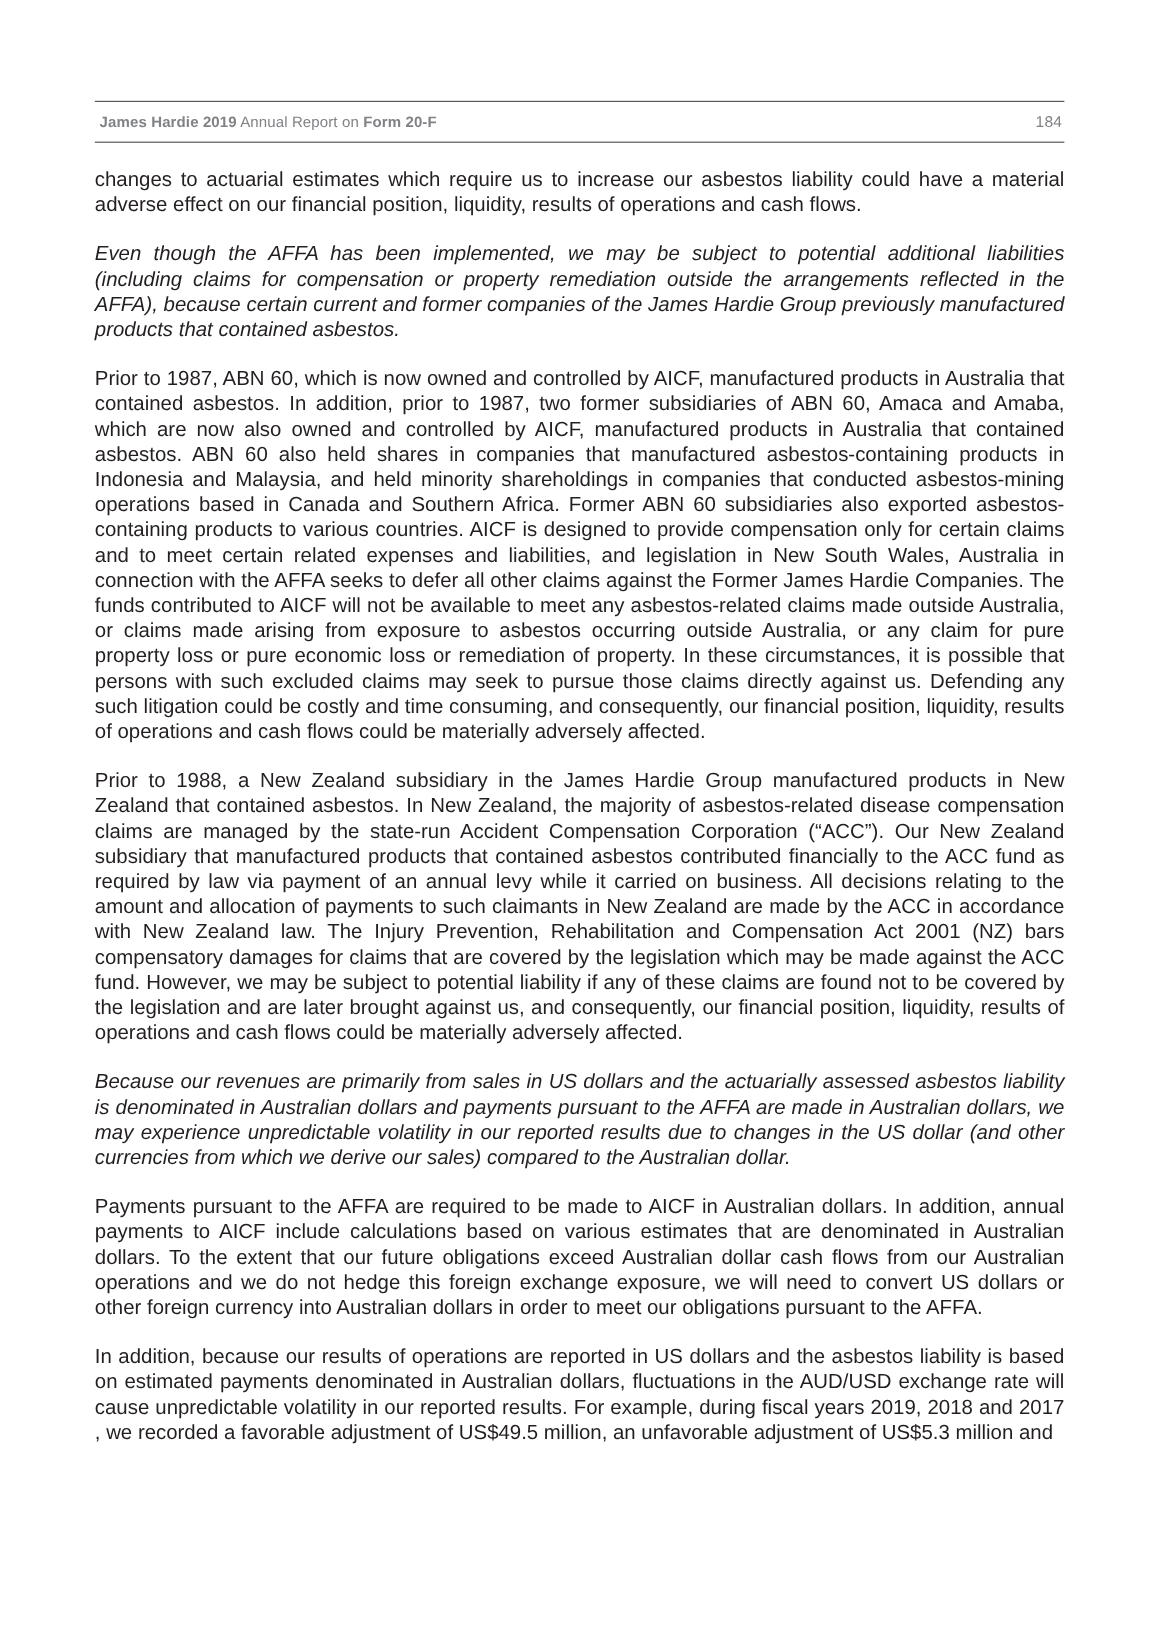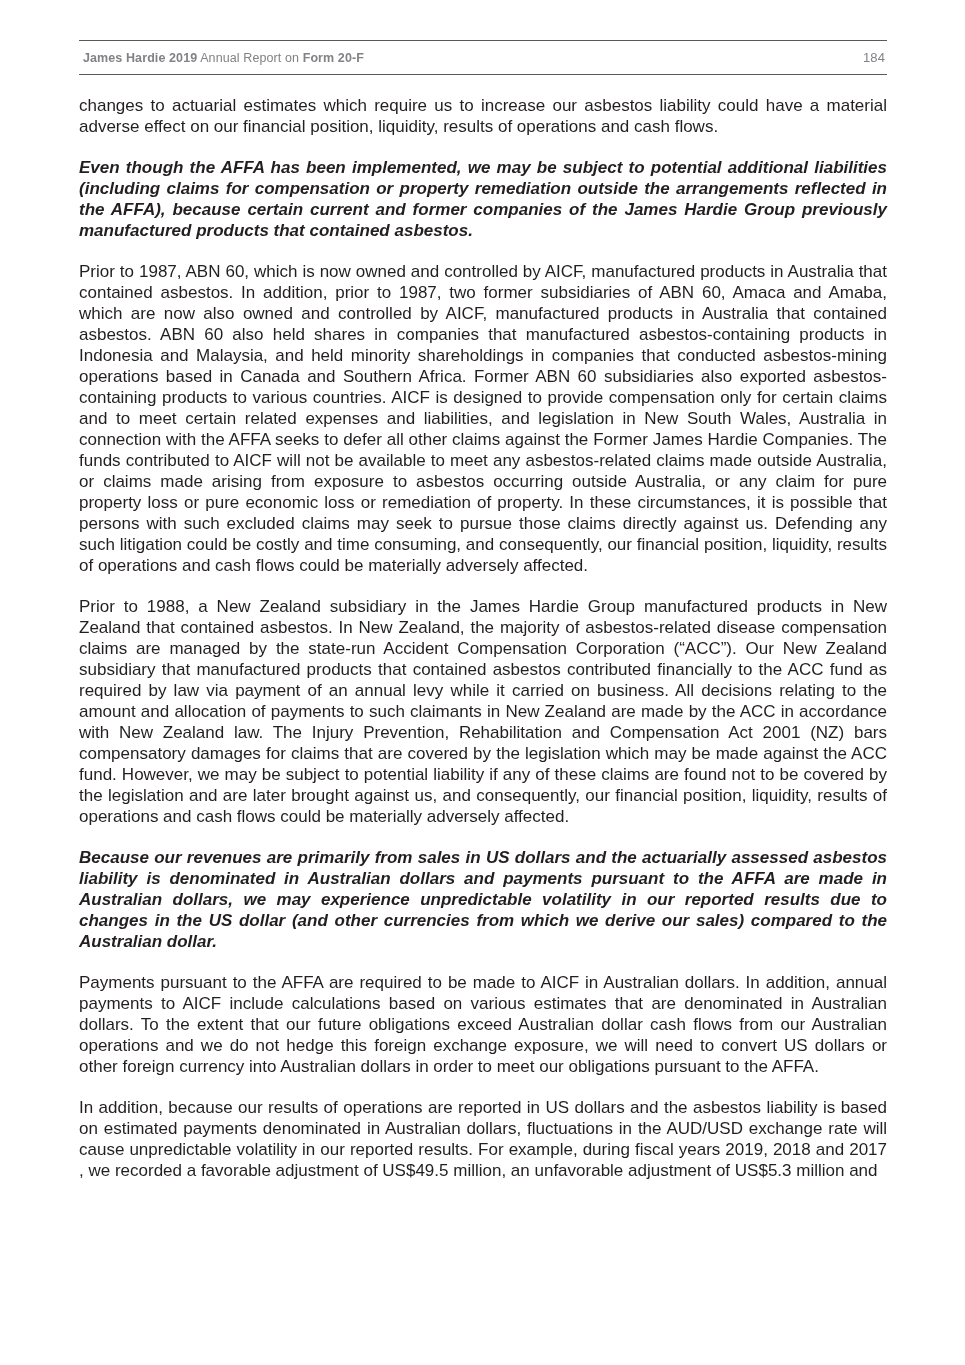--- a/index.html
+++ b/index.html
@@ -6,21 +6,21 @@
     margin: 0;
     padding: 0;
     background: #ffffff;
   }
   .page {
     position: relative;
     width: 965px;
     height: 1365px;
     background: #ffffff;
     box-sizing: border-box;
-    padding: 40px 78px 0 79px;
+    padding: 84px 78px 0 79px;
     font-family: "Liberation Sans", sans-serif;
     color: #231f20;
     overflow: hidden;
   }
   .header-rule {
     border: none;
     border-top: 1px solid #58595b;
     margin: 0;
     width: 100%;
   }
@@ -43,21 +43,21 @@
   .body-text {
     margin-top: 20px;
     font-size: 17px;
     line-height: 21px;
     text-align: justify;
   }
   .body-text p {
     margin: 0 0 20px 0;
   }
   .body-text p.bold-italic {
-    font-weight: bold;
+    font-weight: normal;
     font-style: italic;
   }
 </style>
 </head>
 <body>
 
 <div class="page">
 
   <hr class="header-rule">
 

